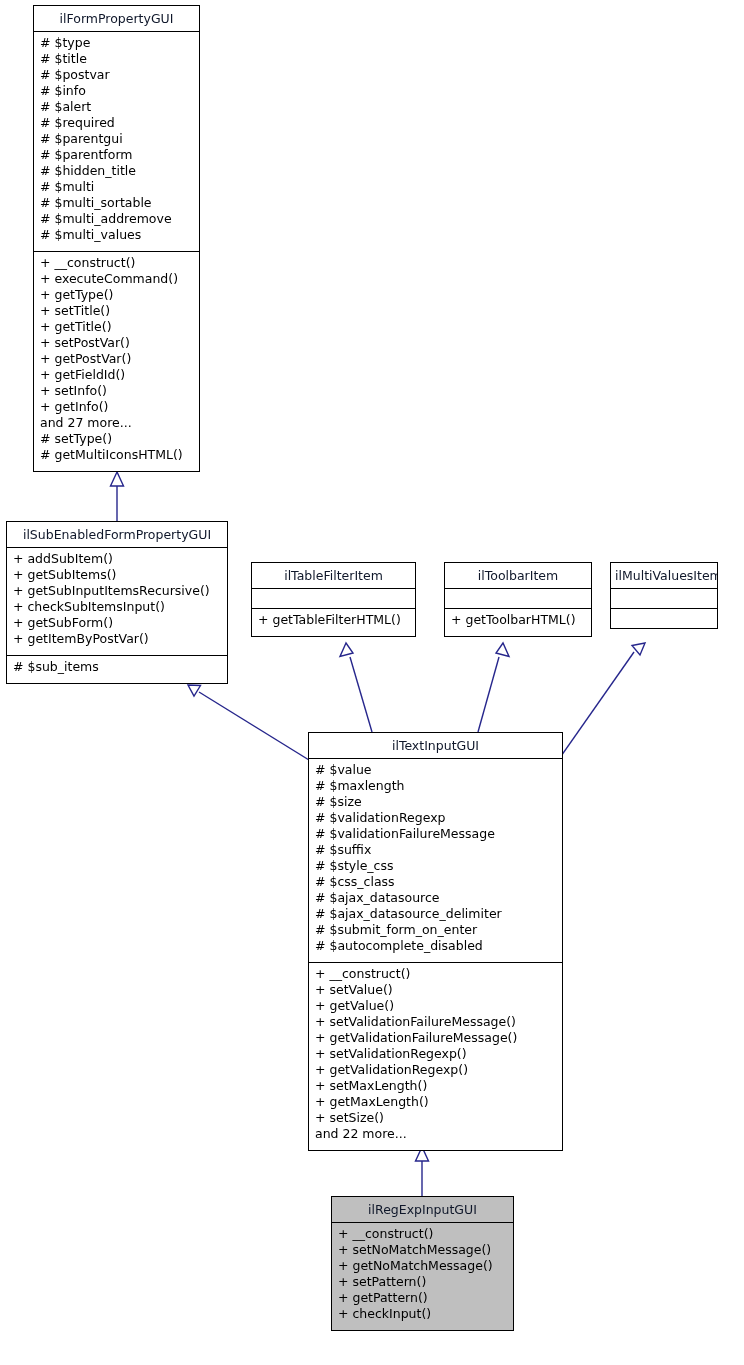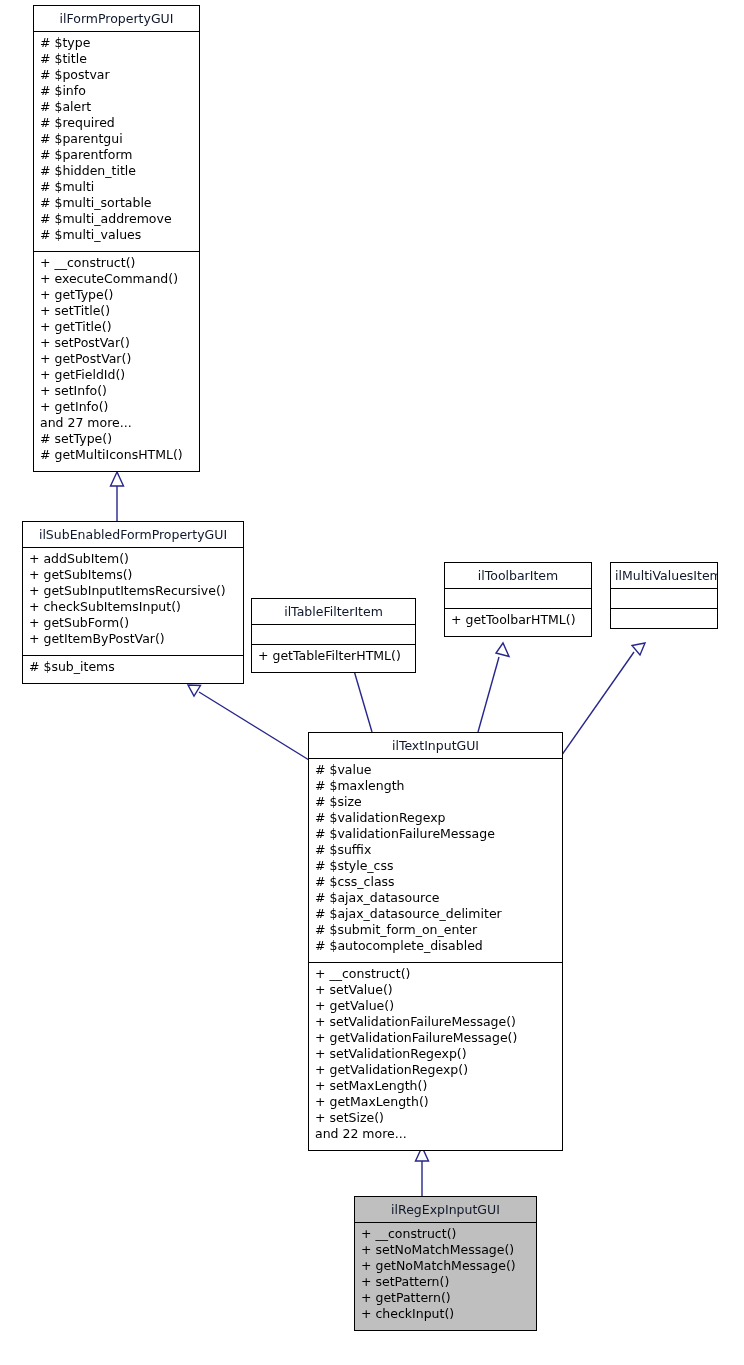--- a/index.html
+++ b/index.html
@@ -23,21 +23,20 @@
   }
   .uml-class {
     position: absolute;
     box-sizing: border-box;
     border: 1px solid #000000;
     background: #ffffff;
     overflow: hidden;
   }
   .uml-class.highlight {
     background: #bfbfbf;
-    margin-left: 23px;
   }
   .uml-title {
     text-align: center;
     font-size: 12.5px;
     color: #0f172a;
     line-height: 15px;
     padding: 5px 4px 5px 4px;
     border-bottom: 1px solid #000000;
     white-space: nowrap;
   }
@@ -143,36 +142,36 @@
       <div class="uml-row">+ getPostVar()</div>
       <div class="uml-row">+ getFieldId()</div>
       <div class="uml-row">+ setInfo()</div>
       <div class="uml-row">+ getInfo()</div>
       <div class="uml-row">and 27 more...</div>
       <div class="uml-row"># setType()</div>
       <div class="uml-row"># getMultiIconsHTML()</div>
     </div>
   </div>
 
-  <div class="uml-class" style="left:22px; top:521px; width:222px;">
+  <div class="uml-class" style="left:6px; top:521px; width:222px;">
     <div class="uml-title">ilSubEnabledFormPropertyGUI</div>
     <div class="uml-section">
       <div class="uml-row">+ addSubItem()</div>
       <div class="uml-row">+ getSubItems()</div>
       <div class="uml-row">+ getSubInputItemsRecursive()</div>
       <div class="uml-row">+ checkSubItemsInput()</div>
       <div class="uml-row">+ getSubForm()</div>
       <div class="uml-row">+ getItemByPostVar()</div>
     </div>
     <div class="uml-section">
       <div class="uml-row"># $sub_items</div>
     </div>
   </div>
 
-  <div class="uml-class" style="left:251px; top:562px; width:165px;margin-top:36px;">
+  <div class="uml-class" style="left:251px; top:562px; width:165px;">
     <div class="uml-title">ilTableFilterItem</div>
     <div class="uml-section empty"></div>
     <div class="uml-section">
       <div class="uml-row">+ getTableFilterHTML()</div>
     </div>
   </div>
 
   <div class="uml-class" style="left:444px; top:562px; width:148px;">
     <div class="uml-title">ilToolbarItem</div>
     <div class="uml-section empty"></div>

